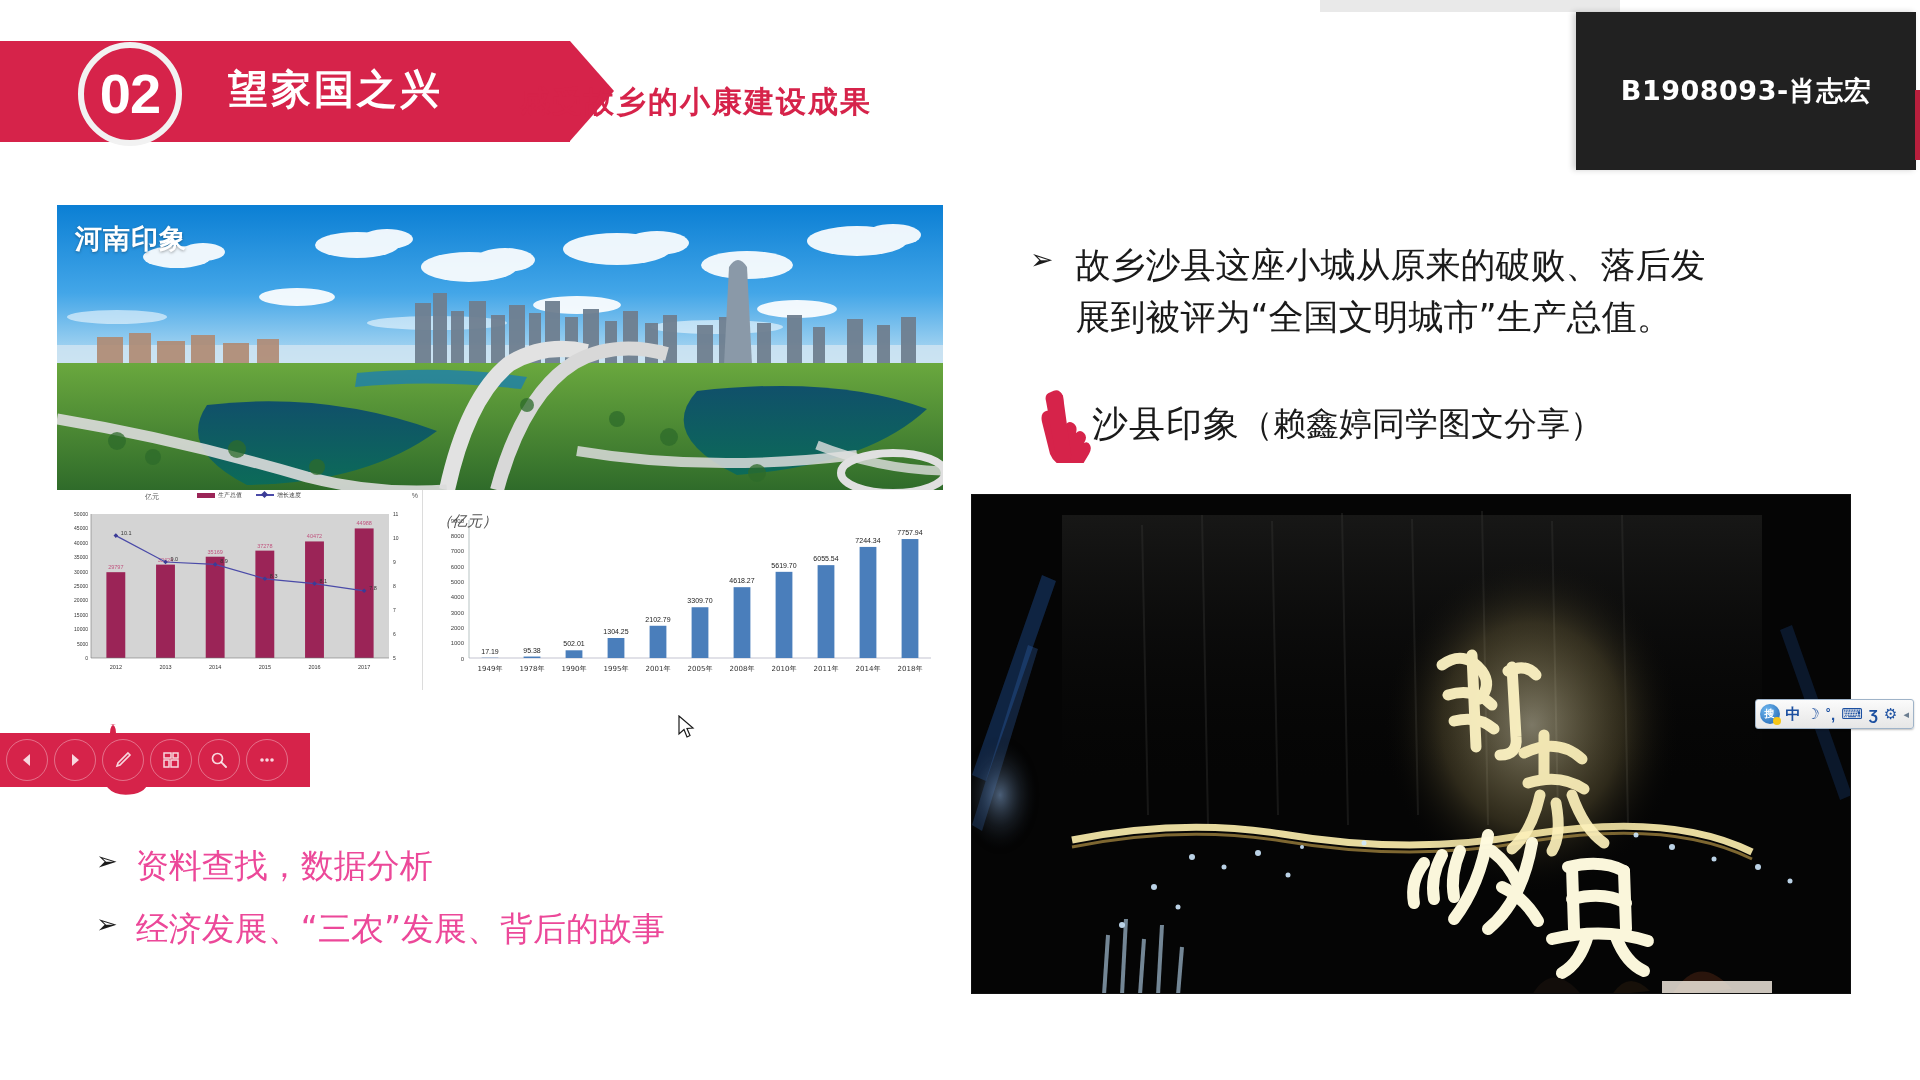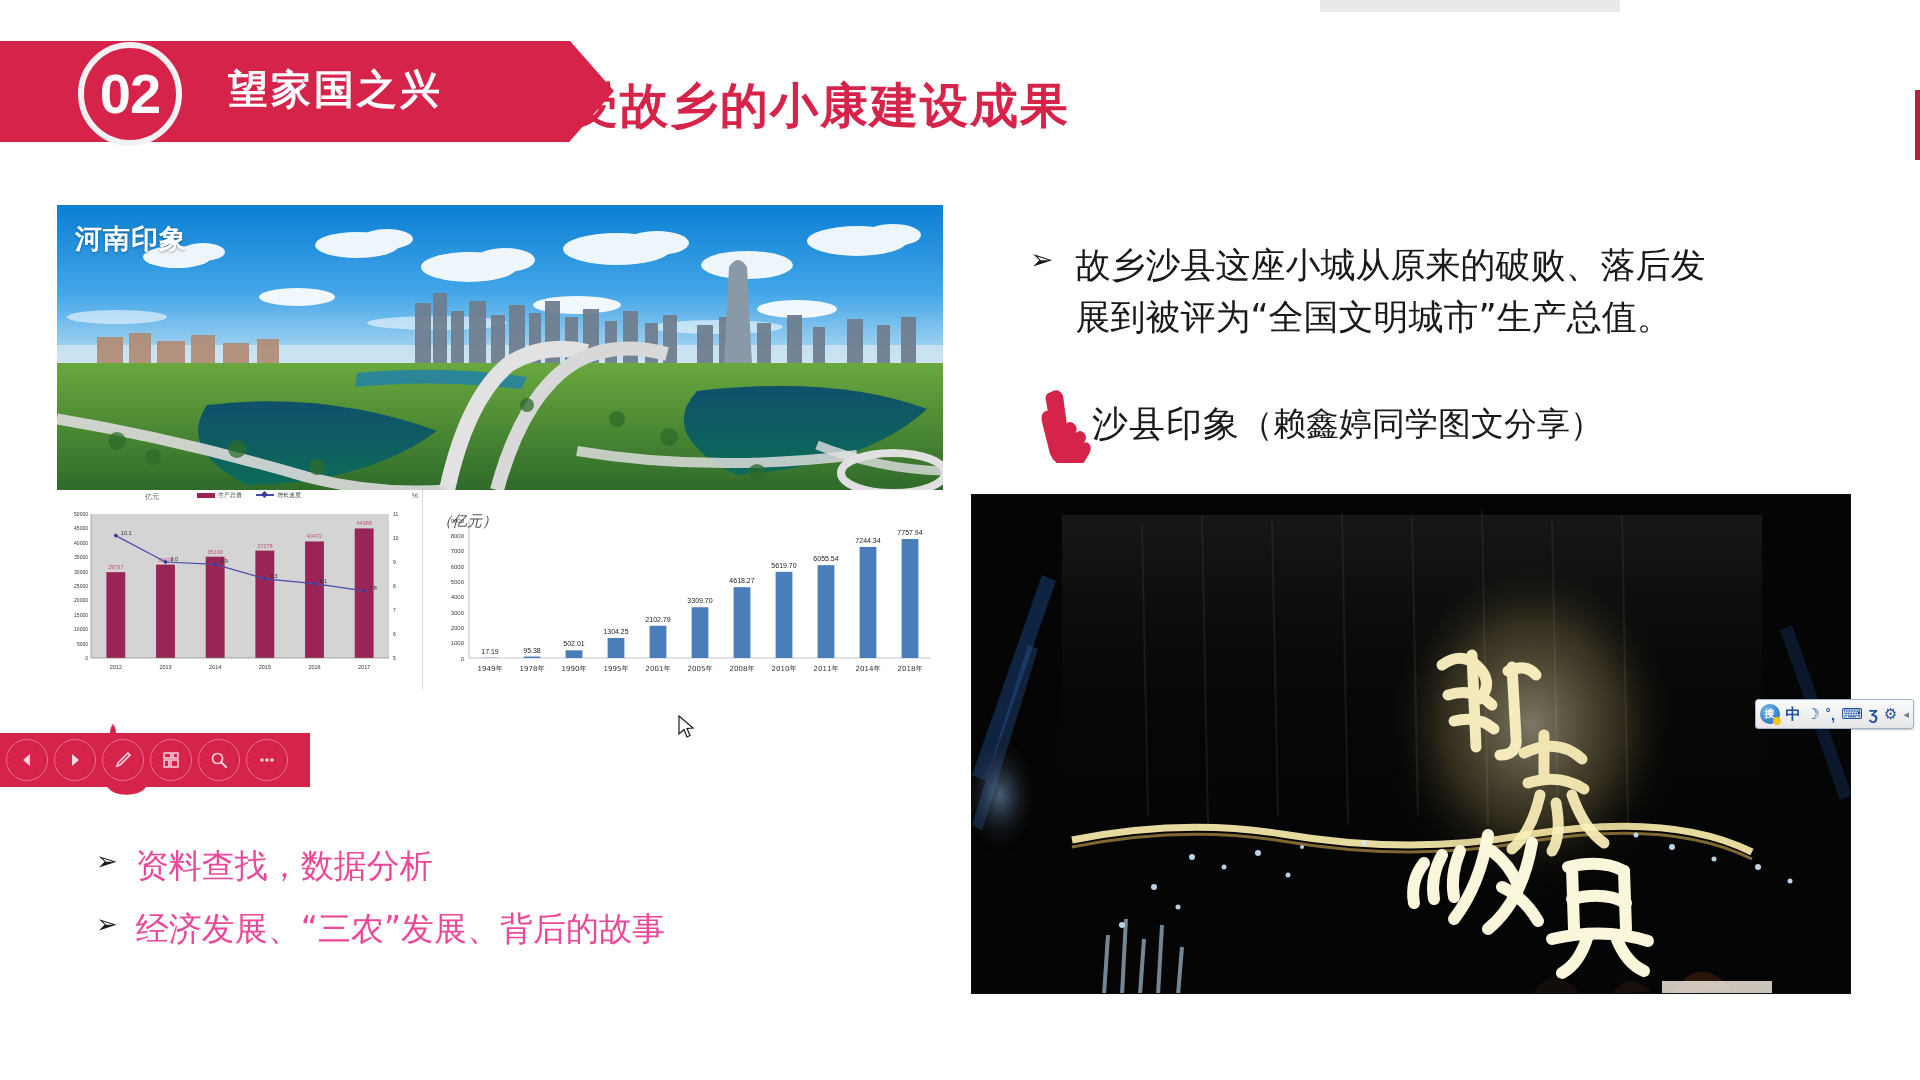--- a/index.html
+++ b/index.html
@@ -52,23 +52,23 @@
   }
   .hdr-cn {
     position: absolute; left: 228px; top: 62px;
     color: #ffffff;
     font-size: 40px;
     font-weight: bold;
     letter-spacing: 3px;
     font-family: "DejaVu Sans", sans-serif;
   }
   .hdr-sub {
-    position: absolute; left: 520px; top: 74px;
+    position: absolute; left: 520px; top: 82px;
     color: #d6234a;
-    font-size: 48px;
+    font-size: 30px;
     font-weight: bold;
     letter-spacing: 2px;
     font-family: "DejaVu Sans", sans-serif;
   }
 
   
   .name-badge {
     position: absolute; right: 4px; top: 12px;
     width: 340px; height: 158px;
     background: #212121;
@@ -241,20 +241,23 @@
 
   <div>
     <div class="hdr-band"></div>
     <div class="hdr-circle">
       <span class="hdr-circle-num">02</span>
     </div>
     <div class="hdr-cn">望家国之兴</div>
     <div class="hdr-sub">感受故乡的小康建设成果</div>
   </div>
 
+  <div class="name-badge">
+    <span class="name-badge-text">B1908093-肖志宏</span>
+  </div>
   <div class="badge-red-edge"></div>
 
   <div class="city-photo">
     <svg viewBox="0 0 886 285" preserveAspectRatio="none">
       <defs>
         <linearGradient id="skyG" x1="0" y1="0" x2="0" y2="1">
           <stop offset="0%" stop-color="#0b7fd4"></stop>
           <stop offset="55%" stop-color="#43a6e8"></stop>
           <stop offset="100%" stop-color="#bcdff3"></stop>
         </linearGradient>

